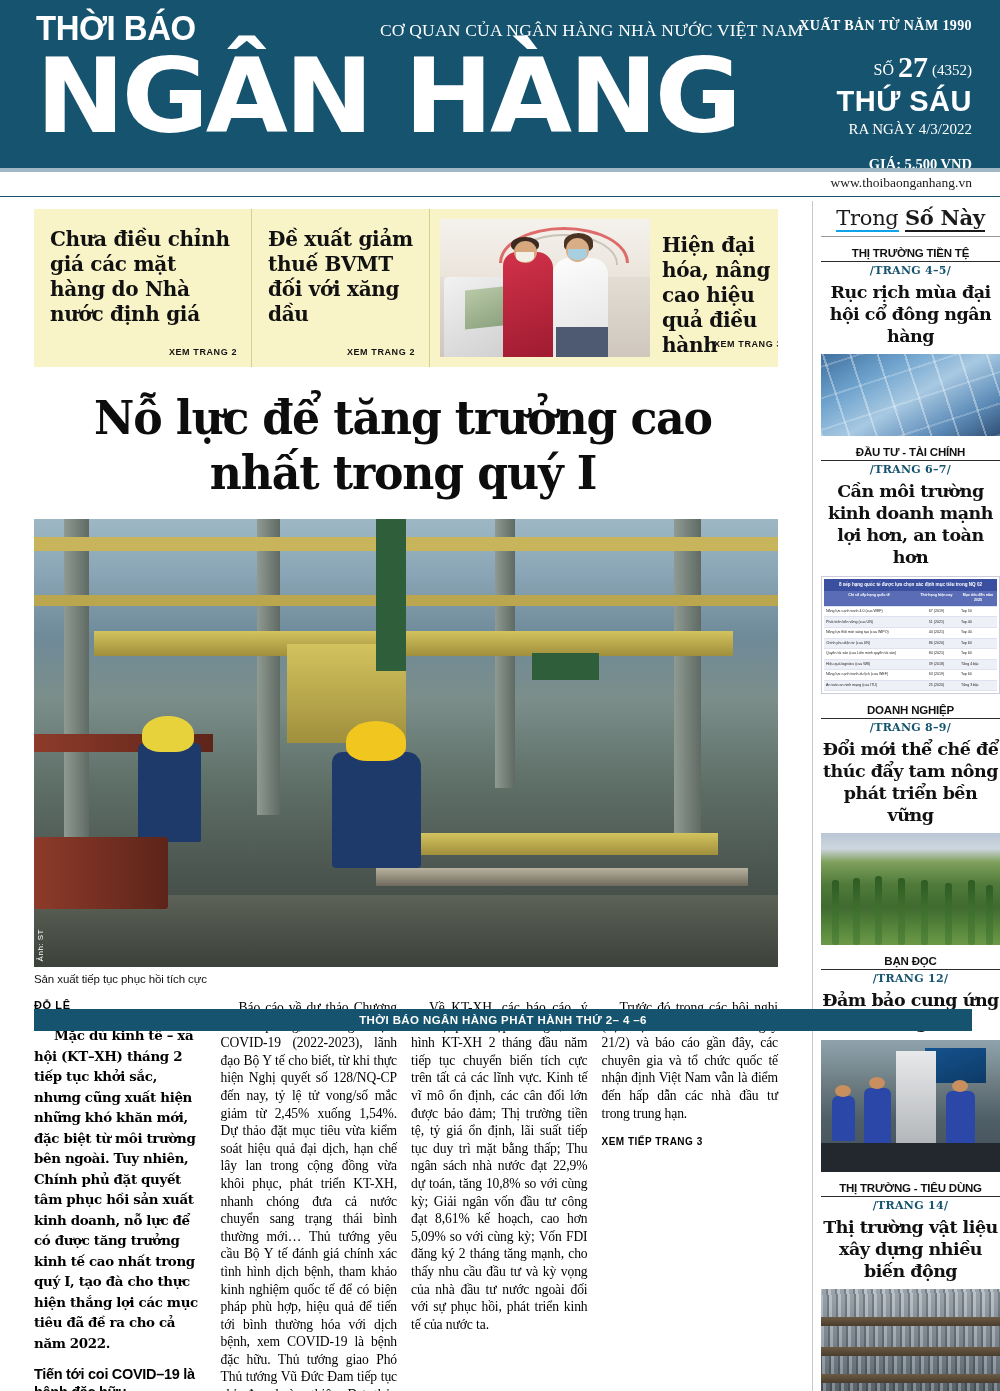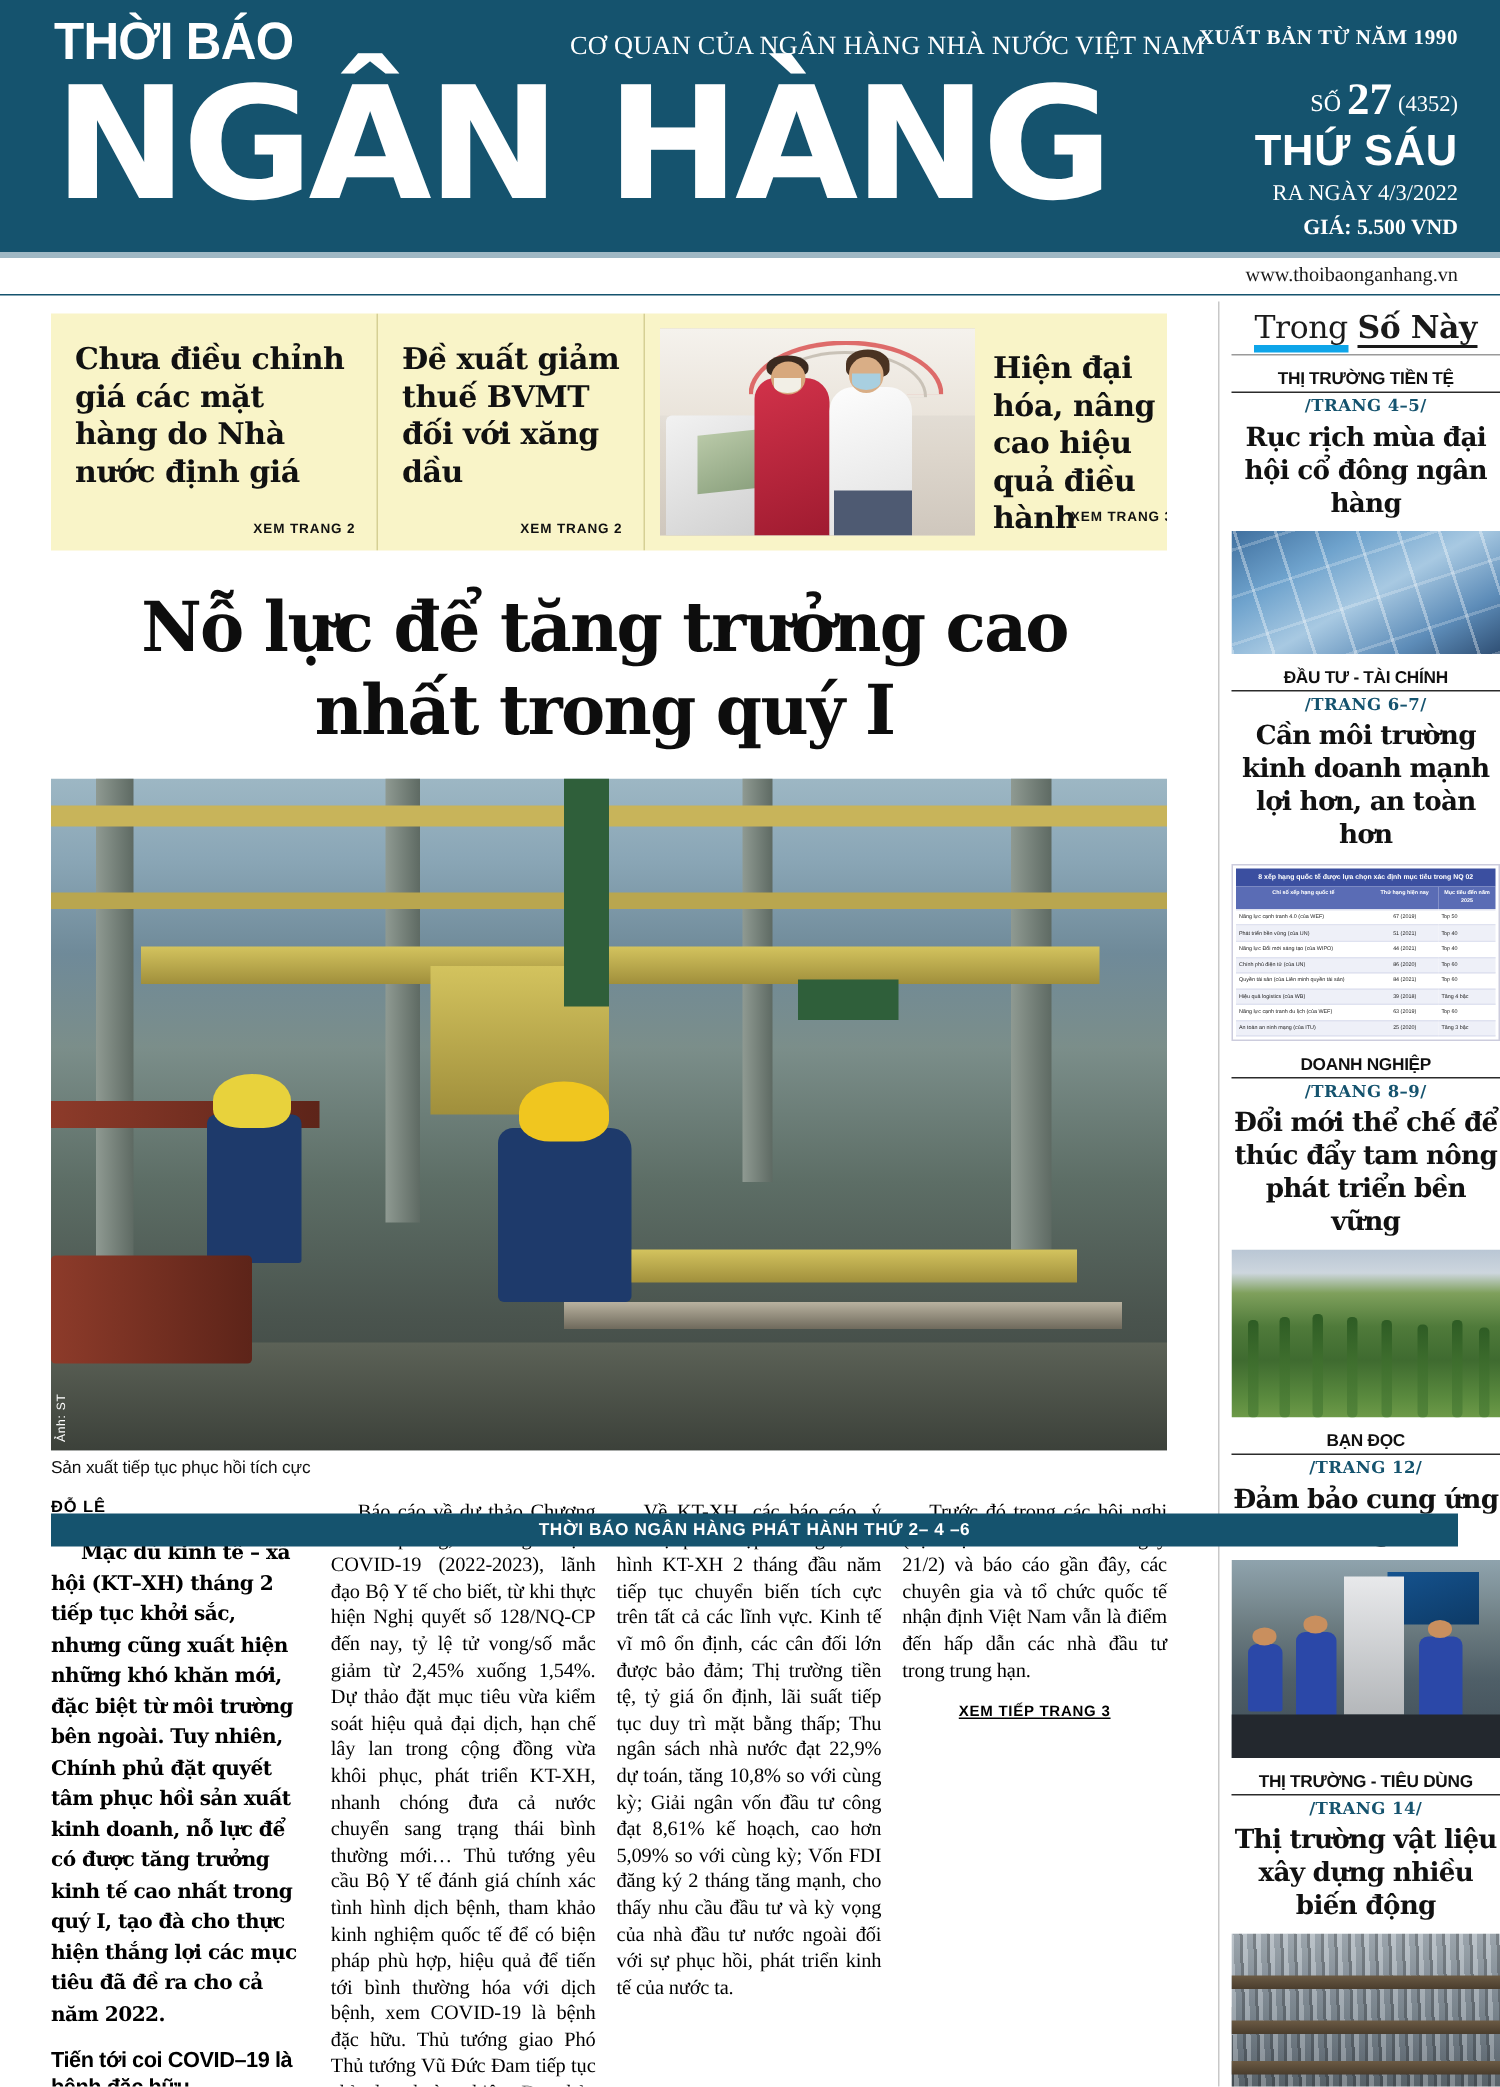--- a/index.html
+++ b/index.html
@@ -102,21 +102,21 @@
   }
   .mh-date {
     font-family: "Liberation Serif", serif;
     font-size: 15px;
     margin-top: 3px;
   }
   .mh-price {
     font-family: "Liberation Serif", serif;
     font-size: 14.5px;
     font-weight: bold;
-    margin-top: 6px;
+    margin-top: 18px;
   }
   .mh-rule {
     position: absolute;
     left: 0; right: 0;
     bottom: 0;
     height: 4px;
     background: #9fb8c4;
   }
   .website-bar {
     position: relative;
@@ -274,39 +274,38 @@
   .body-p {
     font-family: "Liberation Serif", serif;
     font-size: 13.6px;
     line-height: 17.6px;
     text-align: justify;
     text-indent: 18px;
     letter-spacing: -0.1px;
   }
   .jump-note {
     margin-top: 14px;
-    text-align: center;
+    text-align: left;
     font-family: "Liberation Sans", sans-serif;
     font-weight: bold;
     font-size: 10px;
     letter-spacing: 0.5px;
-    text-decoration: underline;
   }
 
   
   .trong-so-nay {
     text-align: center;
     font-family: "DejaVu Serif", serif;
     font-size: 21px;
     color: #1a1a1a;
     padding: 4px 0 2px 0;
     letter-spacing: -0.3px;
   }
   .trong-so-nay .b { font-weight: bold; border-bottom: 2px solid #1a1a1a; text-align: center; }
-  .trong-so-nay .n { border-bottom: 5px solid #0ea5e9; }
+  .trong-so-nay .n { border-bottom: 2px solid #0ea5e9; }
   .sb-sep {
     height: 1px;
     background: #9a9a9a;
     margin: 4px 0 0 0;
   }
   .sb-item { margin-top: 10px; }
   .sb-kicker {
     text-align: center;
     font-family: "Liberation Sans", sans-serif;
     font-weight: bold;

